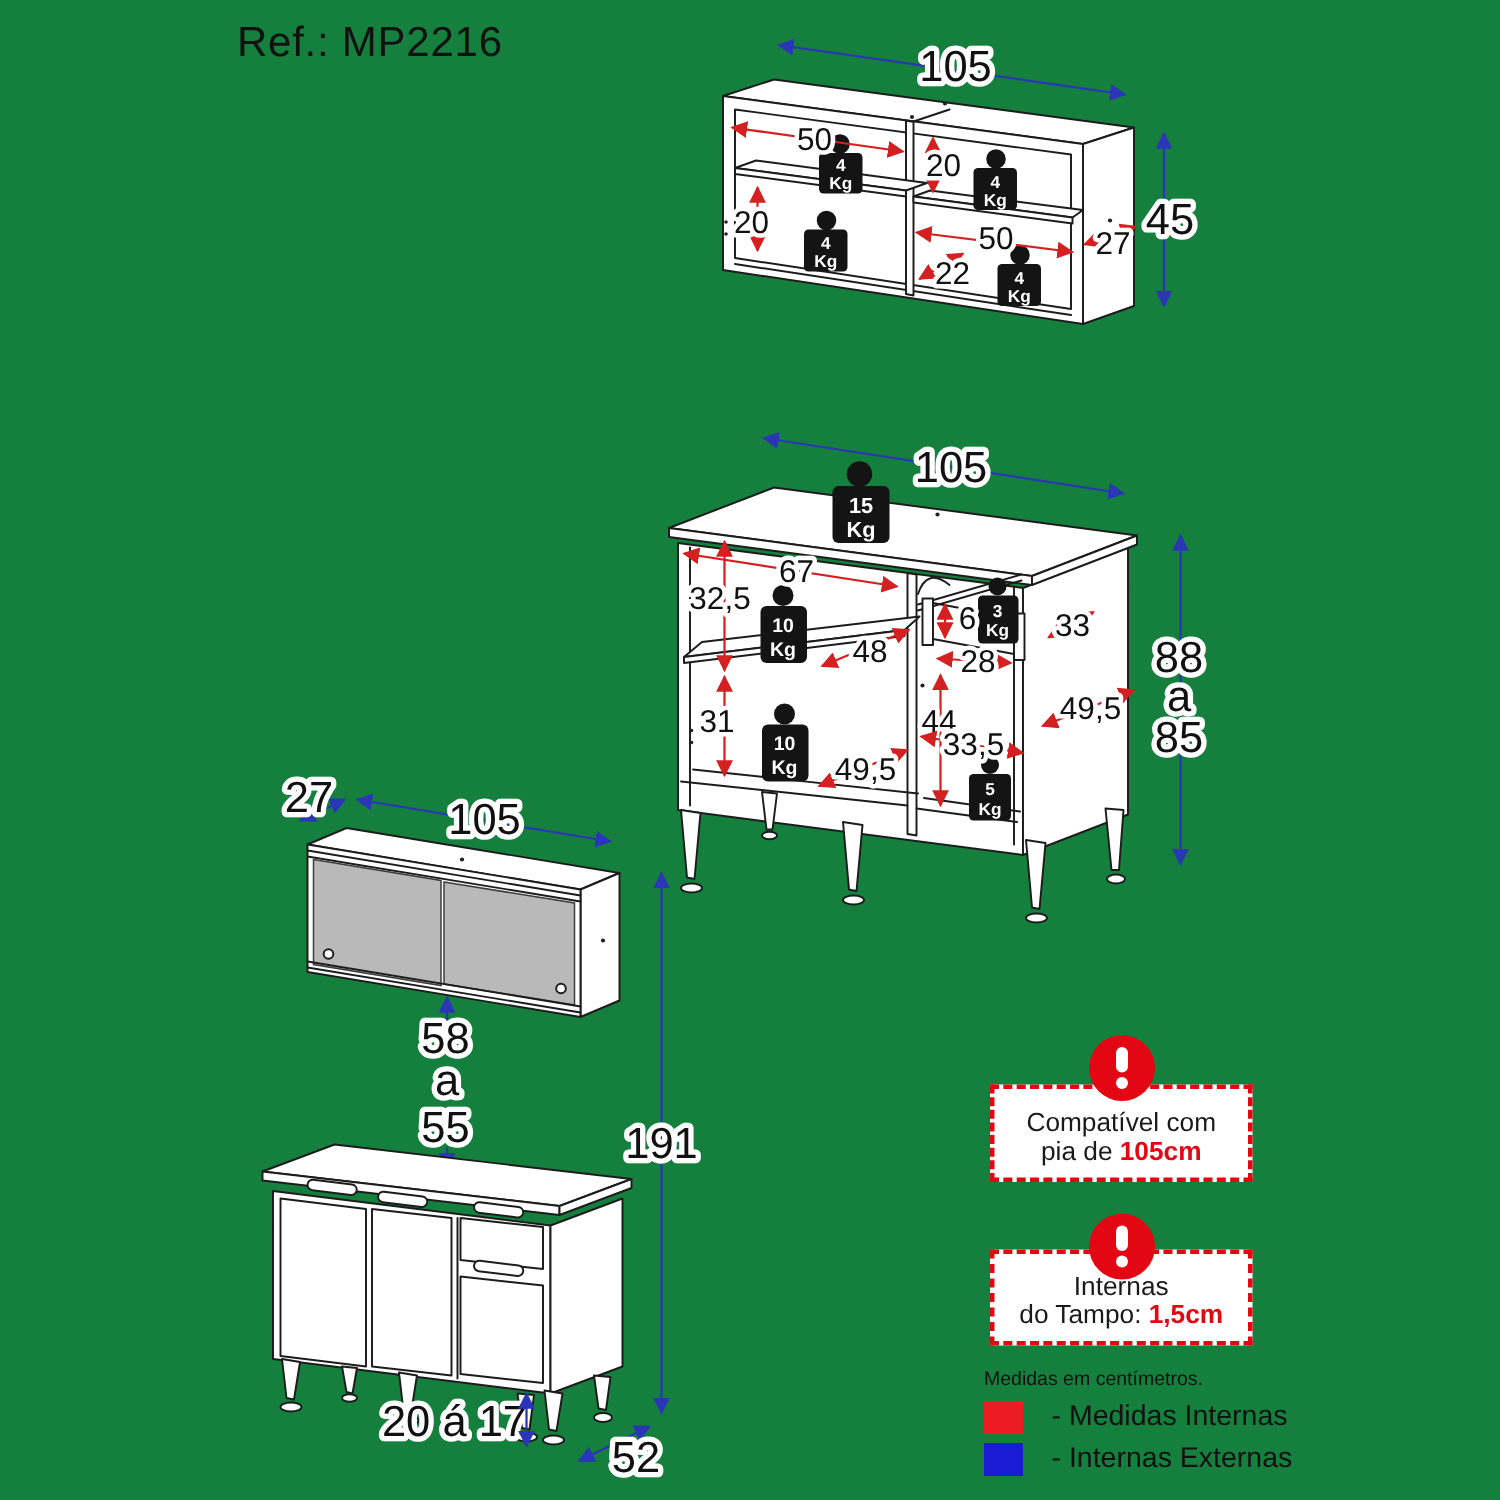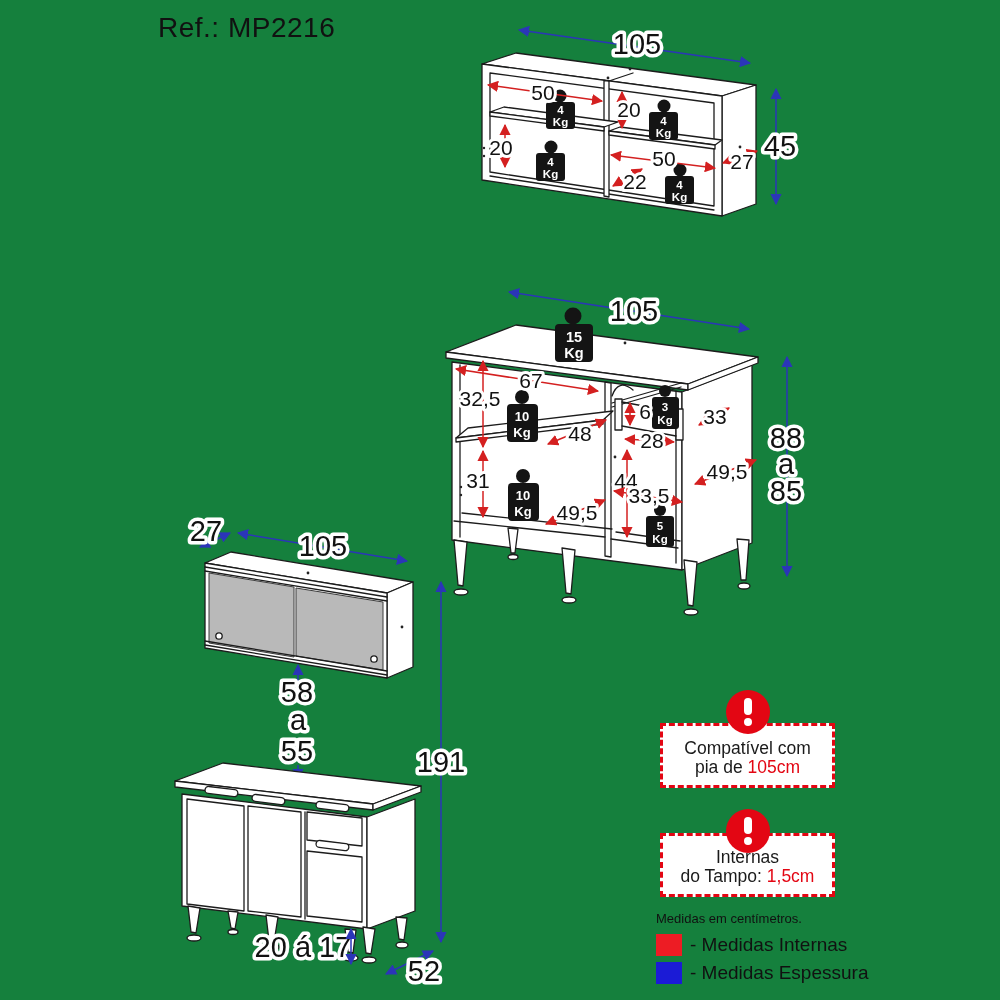--- a/index.html
+++ b/index.html
@@ -22,29 +22,29 @@
   .red{stroke:#d42020;stroke-width:1.5;fill:none;marker-start:url(#aR);marker-end:url(#aR);}
   .blue{stroke:#2b35b8;stroke-width:1.5;fill:none;marker-start:url(#aB);marker-end:url(#aB);}
   .blue1{stroke:#2b35b8;stroke-width:1.5;fill:none;marker-end:url(#aB);}
   .wtb{fill:#141414;}
   .dot{fill:#222;}
 
   
   .warnbox{position:absolute;border:3px dashed #e30613;background:#fff;box-sizing:border-box;
            display:flex;align-items:flex-end;justify-content:center;}
   .warntext{width:100%;text-align:center;font-size:17.5px;line-height:19px;color:#1a1a1a;padding-bottom:8px;}
-  .hl{color:#e30613;font-weight:normal;}
+  .hl{color:#e30613;font-weight:bold;}
   .warnicon{position:absolute;width:44px;height:44px;border-radius:50%;background:#e30613;
             display:flex;flex-direction:column;align-items:center;justify-content:center;z-index:3;}
   .ex-bar{width:8px;height:17px;background:#fff;border-radius:4px;}
   .ex-dot{width:8px;height:8px;background:#fff;border-radius:50%;margin-top:3px;}
 
   
   .legend-title{position:absolute;left:656px;top:911px;font-size:13px;color:#111;}
-  .legend-row{position:absolute;left:656px;display:flex;align-items:center;gap:8px;font-size:19px;color:#111;}
+  .legend-row{position:absolute;left:656px;display:flex;align-items:center;gap:19px;font-size:19px;color:#111;}
   .sq{display:inline-block;width:26px;height:22px;}
 </style>
 </head>
 <body>
 
 <div class="canvas">
 
 <div class="ref">Ref.: MP2216</div>
 
 <svg width="1000" height="1000" viewBox="0 0 1000 1000">
@@ -312,16 +312,16 @@
   </div>
 </div>
 
 <div class="legend-title">Medidas em centímetros.</div>
 <div class="legend-row" style="top:934px">
   <span class="sq" style="background:#ed1c24"></span>
   <span>- Medidas Internas</span>
 </div>
 <div class="legend-row" style="top:962px">
   <span class="sq" style="background:#1b1bd6"></span>
-  <span>- Medidas Espessura</span>
+  <span>- Internas Externas</span>
 </div>
 
 </div>
 
 </body></html>

